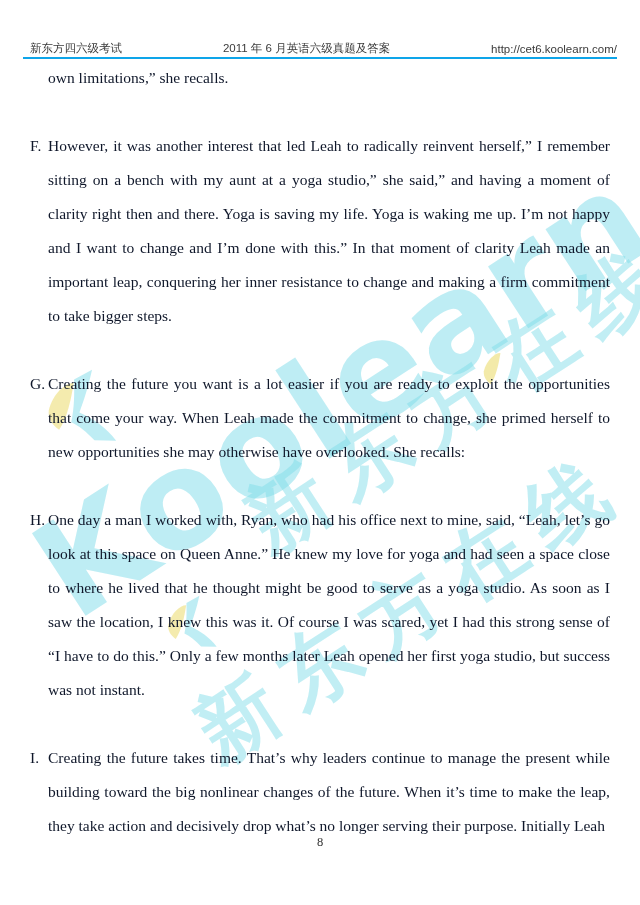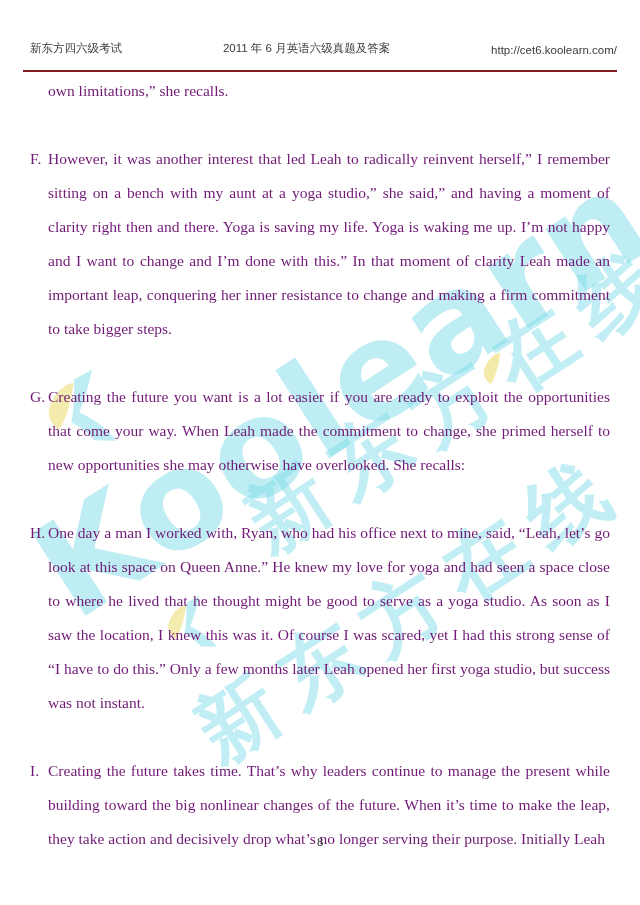--- a/index.html
+++ b/index.html
@@ -51,42 +51,42 @@
   .k-mark svg { display: block; width: 100%; height: 100%; }
   .k-mark-1 { left: 40px;  top: 370px; width: 78px;  height: 92px; }
   .k-mark-2 { left: 162px; top: 596px; width: 56px;  height: 66px; }
   .k-mark-3 { left: 478px; top: 345px; width: 52px;  height: 60px; }
 
   
   .header {
     position: relative;
     z-index: 1;
     margin: 0 23px;
-    padding: 41px 0 14px 0;
+    padding: 41px 0 1px 0;
     display: flex;
     justify-content: space-between;
-    align-items: flex-end;
+    align-items: center;
     font-family: "Liberation Sans", sans-serif;
     font-size: 11.5px;
     color: #3b3b3b;
-    border-bottom: 2px solid #7f1d1d;
+    border-bottom: 2px solid #0ea5e9;
   }
   .header .h-left   { padding-left: 7px; }
   .header .h-center { text-align: center; }
   .header .h-right  { text-align: right; }
 
   
   .content {
     position: relative;
     z-index: 1;
     margin: 0 30px;
     padding-top: 2px;
     font-size: 15.5px;
     line-height: 34px;
-    color: #701a75;
+    color: #0f172a;
     text-align: justify;
   }
   .para {
     position: relative;
     padding-left: 18px;
     margin: 0 0 34px 0;
   }
   .para:last-child { margin-bottom: 0; }
   .para-label {
     position: absolute;

